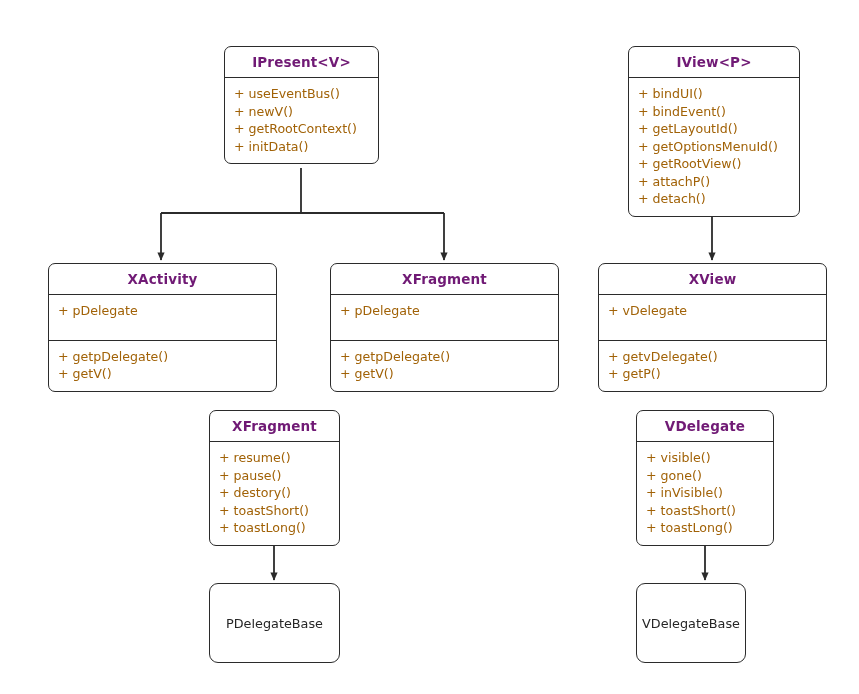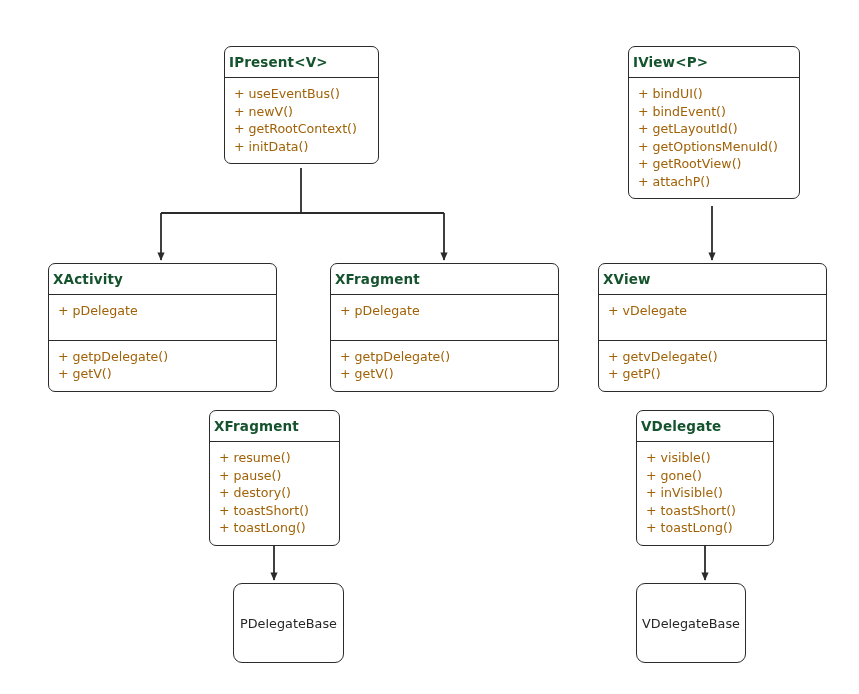--- a/index.html
+++ b/index.html
@@ -31,22 +31,22 @@
     position: absolute;
     box-sizing: border-box;
     background: #ffffff;
     border: 1.6px solid #2b2b2b;
     border-radius: 7px;
     z-index: 2;
   }
   .uml-header {
     font-size: 13.5px;
     font-weight: bold;
-    color: #14532d;
-    text-align: left;
+    color: #701a75;
+    text-align: center;
     letter-spacing: 0.15px;
     padding: 7px 4px 7px 4px;
     border-bottom: 1.6px solid #2b2b2b;
     white-space: nowrap;
   }
   .uml-compartment {
     padding: 7px 9px 8px 9px;
     border-bottom: 1.6px solid #2b2b2b;
   }
   .uml-compartment.last {
@@ -121,20 +121,21 @@
 
   <div class="uml-class" style="left:628px; top:46px; width:172px;">
     <div class="uml-header">IView&lt;P&gt;</div>
     <div class="uml-compartment last">
       <div class="uml-row">+ bindUI()</div>
       <div class="uml-row">+ bindEvent()</div>
       <div class="uml-row">+ getLayoutId()</div>
       <div class="uml-row">+ getOptionsMenuId()</div>
       <div class="uml-row">+ getRootView()</div>
       <div class="uml-row">+ attachP()</div>
+      <div class="uml-row">+ detach()</div>
     </div>
   </div>
 
   <div class="uml-class" style="left:48px; top:263px; width:229px;">
     <div class="uml-header">XActivity</div>
     <div class="uml-compartment" style="padding-bottom:20px;">
       <div class="uml-row">+ pDelegate</div>
     </div>
     <div class="uml-compartment last">
       <div class="uml-row">+ getpDelegate()</div>
@@ -179,21 +180,21 @@
     <div class="uml-header">VDelegate</div>
     <div class="uml-compartment last">
       <div class="uml-row">+ visible()</div>
       <div class="uml-row">+ gone()</div>
       <div class="uml-row">+ inVisible()</div>
       <div class="uml-row">+ toastShort()</div>
       <div class="uml-row">+ toastLong()</div>
     </div>
   </div>
 
-  <div class="uml-simple" style="left:209px; top:583px; width:111px; height:80px;margin-left:24px;">
+  <div class="uml-simple" style="left:209px; top:583px; width:131px; height:80px;">
     <div class="uml-simple-label">PDelegateBase</div>
   </div>
 
   <div class="uml-simple" style="left:636px; top:583px; width:110px; height:80px;">
     <div class="uml-simple-label">VDelegateBase</div>
   </div>
 
 </div>
 
 </body></html>

